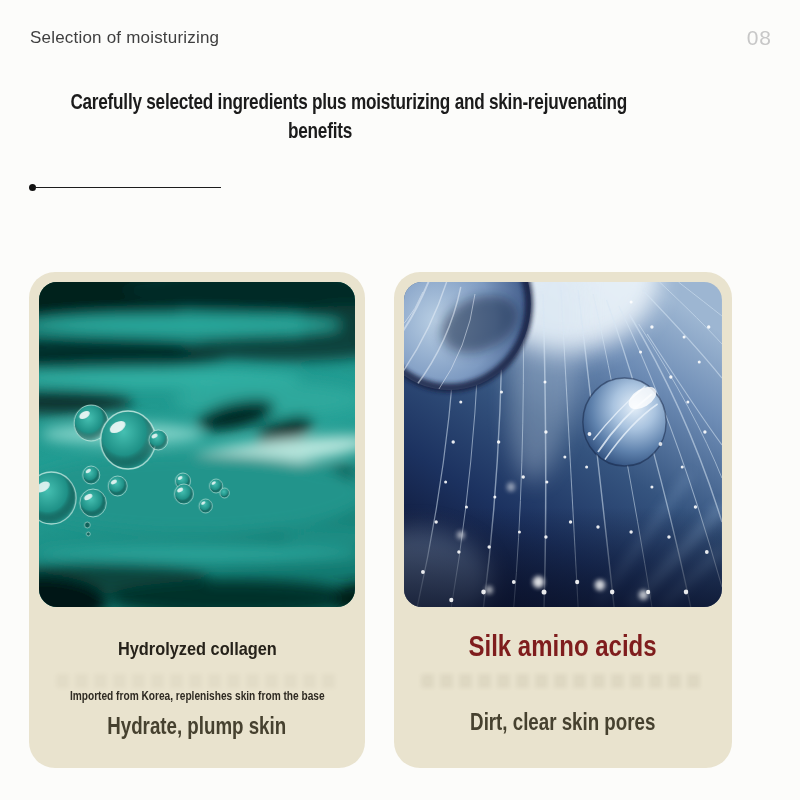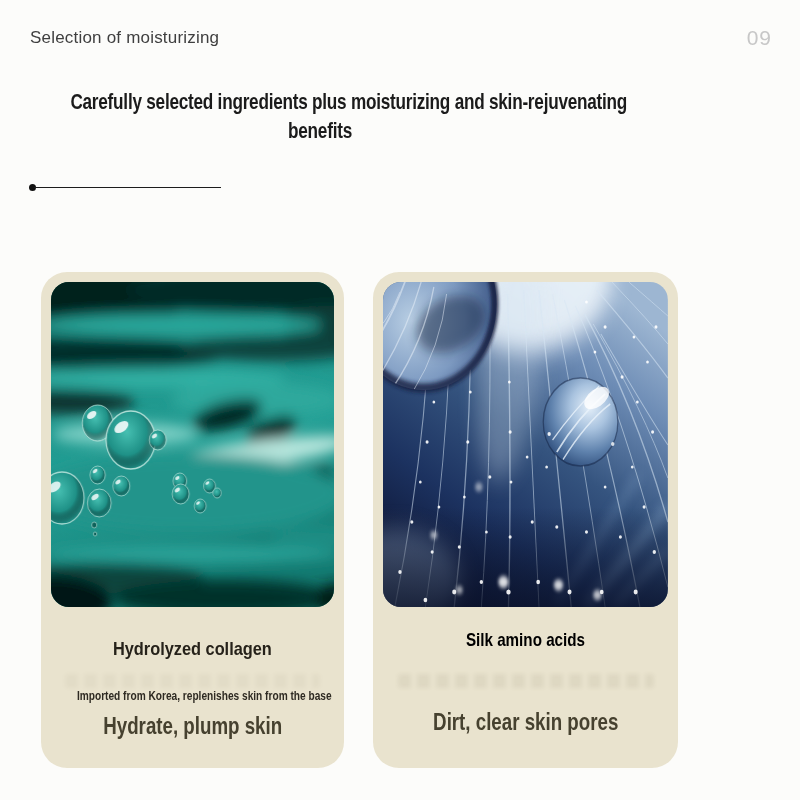--- a/index.html
+++ b/index.html
@@ -14,51 +14,51 @@
   
   .headline { position:absolute; left:0; top:87px; width:640px; text-align:center;
               font-weight:bold; color:#1b1b1b; font-size:22px; line-height:29px; }
   .hl-line { display:block; white-space:nowrap; letter-spacing:-.3px; transform:scaleX(.78); }
 
   
   .divider-dot  { position:absolute; left:29px; top:184px; width:7px; height:7px; border-radius:50%; background:#111; }
   .divider-line { position:absolute; left:34px; top:186.5px; width:187px; height:1.8px; background:#1c1c1c; }
 
   
-  .cards { position:absolute; left:41px; top:272px; width:637px; display:flex; gap:29px; }
+  .cards { position:absolute; left:29px; top:272px; width:703px; display:flex; gap:29px; }
   .card { position:relative; height:496px; background:var(--card_bg,#e9e3ce); border-radius:26px; }
   .card--collagen { width:354px; }
   .card--amino    { width:356px; }
   .card-image { position:absolute; left:10px; right:10px; top:10px; height:325px;
                 border-radius:18px; overflow:hidden; }
   .card-image svg { display:block; width:100%; height:100%; }
 
   .card h2, .card p { position:absolute; left:0; right:0; text-align:center; color:#29251b; font-weight:bold; }
   .cond { display:inline-block; white-space:nowrap; }
   .sx78 { transform:scaleX(.78); } .sx80 { transform:scaleX(.80); } .sx86 { transform:scaleX(.86); }
 
   .card--collagen .ttl { top:366px; font-size:19px; color:#26221a; }
-  .card--amino    .ttl { top:357px; font-size:19px; color:#000000; }
+  .card--amino    .ttl { top:357px; font-size:30px; color:#7f1d1d; }
   .card--collagen .sub { top:416px; font-size:13px; color:#2e2a22; }
   .card--amino    .sub { top:416px; font-size:13px; color:#2e2a22; }
   .card--collagen .ben { top:440px; font-size:24px; color:#46412f; }
   .card--amino    .ben { top:436px; font-size:24px; color:#46412f; }
 
   .ghost { position:absolute; left:8%; right:8%; top:402px; height:14px; opacity:.45;
            background:repeating-linear-gradient(90deg, rgba(96,86,58,.18) 0 13px, rgba(96,86,58,0) 13px 19px);
            filter:blur(2px); border-radius:3px; }
   .card--collagen .ghost { opacity:.28; }
 </style>
 </head>
 <body>
 
 <div class="page">
 
   <span class="top-label">Selection of moisturizing</span>
-  <span class="page-num">09</span>
+  <span class="page-num">08</span>
 
   <h1 class="headline">
     <span class="hl-line">Carefully selected ingredients plus moisturizing and skin-rejuvenating</span>
     <span class="hl-line">benefits</span>
   </h1>
 
   <span class="divider-dot"></span>
   <span class="divider-line"></span>
 
   <div class="cards">

